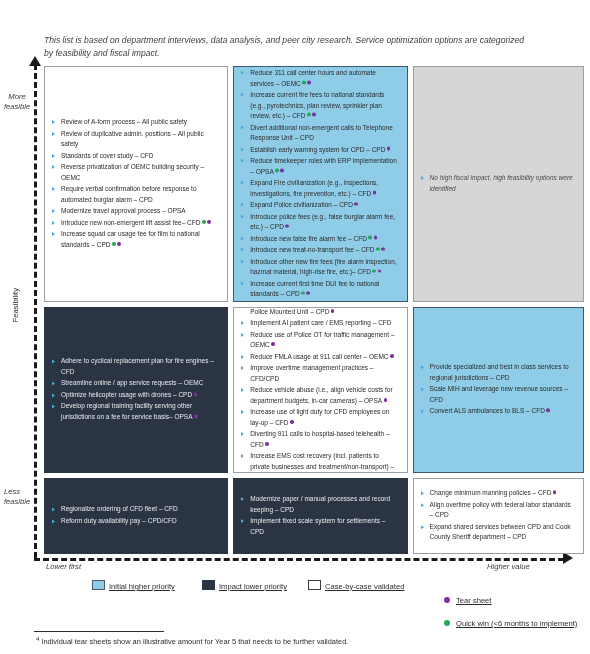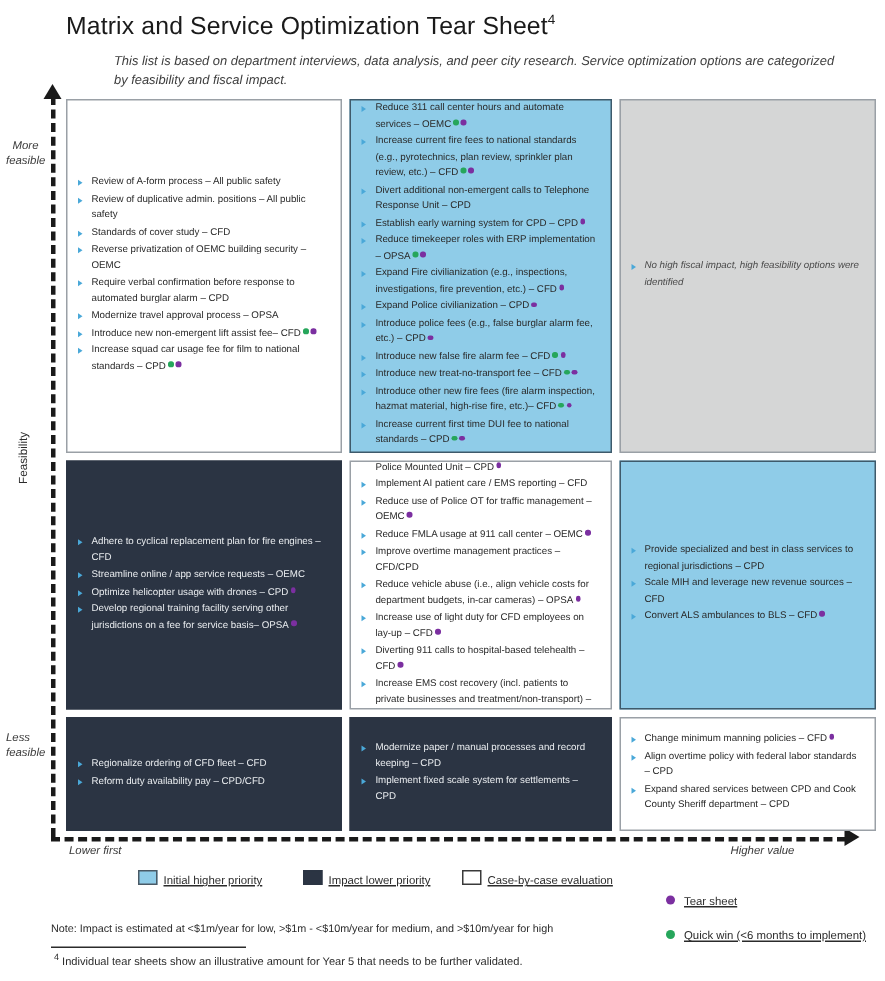--- a/index.html
+++ b/index.html
@@ -14,21 +14,21 @@
 
   
   .title{
     position:absolute;left:44px;top:8px;
     font-size:16.5px;font-weight:400;color:#1a1a1a;
     letter-spacing:.1px;
   }
   .title sup{font-size:9px;vertical-align:super;}
   .subtitle{
     position:absolute;left:44px;top:34px;width:490px;
-    font-size:8.6px;font-style:italic;color:#3d3d3d;line-height:1.55;margin-left:32px;
+    font-size:8.6px;font-style:italic;color:#3d3d3d;line-height:1.55;
   }
 
   
   .y-axis{
     position:absolute;left:34px;top:64px;height:494px;
     border-left:3px dashed #1a1a1a;
   }
   .y-arrow{
     position:absolute;left:29px;top:56px;
     width:0;height:0;border-left:6px solid transparent;
@@ -129,21 +129,20 @@
     position:absolute;left:36px;top:636px;
     font-size:7.4px;color:#2b2b2b;
   }
   .footnote sup{font-size:6px;}
 </style>
 </head>
 <body>
 
 <div class="page">
 
-  <div class="title"><span>Matrix and Service Optimization Tear Sheet</span><sup>4</sup></div>
   <div class="subtitle">This list is based on department interviews, data analysis, and peer city research. Service optimization options are categorized by feasibility and fiscal impact.</div>
 
   <div class="y-arrow"></div>
   <div class="y-axis"></div>
   <div class="x-axis"></div>
   <div class="x-arrow"></div>
 
   <div class="ax-lbl ax-more">
     <span>More</span><br>
     <span>feasible</span>
@@ -254,27 +253,26 @@
   </div>
 
   <div class="legend">
     <div class="lg-item" style="left:48px;top:2px;">
       <span class="sw sw-blue"></span><span>Initial higher priority</span>
     </div>
     <div class="lg-item" style="left:158px;top:2px;">
       <span class="sw sw-navy"></span><span>Impact lower priority</span>
     </div>
     <div class="lg-item" style="left:264px;top:2px;">
-      <span class="sw sw-white"></span><span>Case-by-case evaluation</span>
+      <span class="sw sw-white"></span><span>Case-by-case validated</span>
     </div>
     <div class="lg-item" style="left:400px;top:2px;margin-top:39px;">
       <span class="lg-dot" style="background:#26a65b;"></span><span>Quick win (&lt;6 months to implement)</span>
     </div>
     <div class="lg-item" style="left:400px;top:18px;">
       <span class="lg-dot" style="background:#7b2fa0;"></span><span>Tear sheet</span>
     </div>
   </div>
 
-  <div class="note">Note: Impact is estimated at &lt;$1m/year for low, &gt;$1m - &lt;$10m/year for medium, and &gt;$10m/year for high</div>
   <div class="rule"></div>
   <div class="footnote"><sup>4</sup> <span>Individual tear sheets show an illustrative amount for Year 5 that needs to be further validated.</span></div>
 
 </div>
 
 </body></html>

